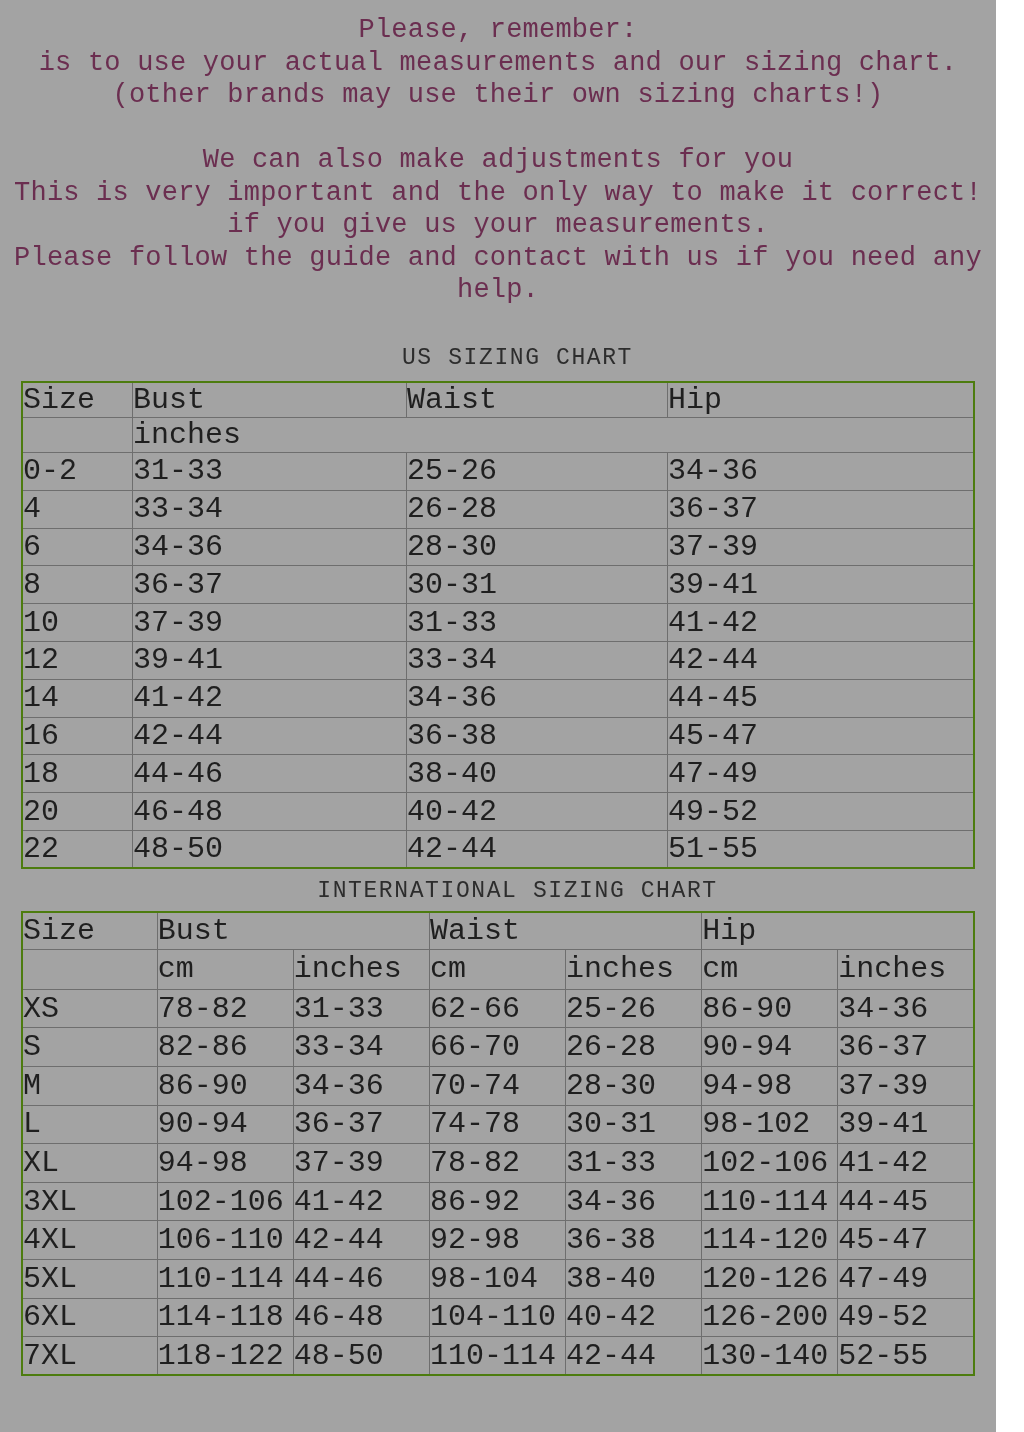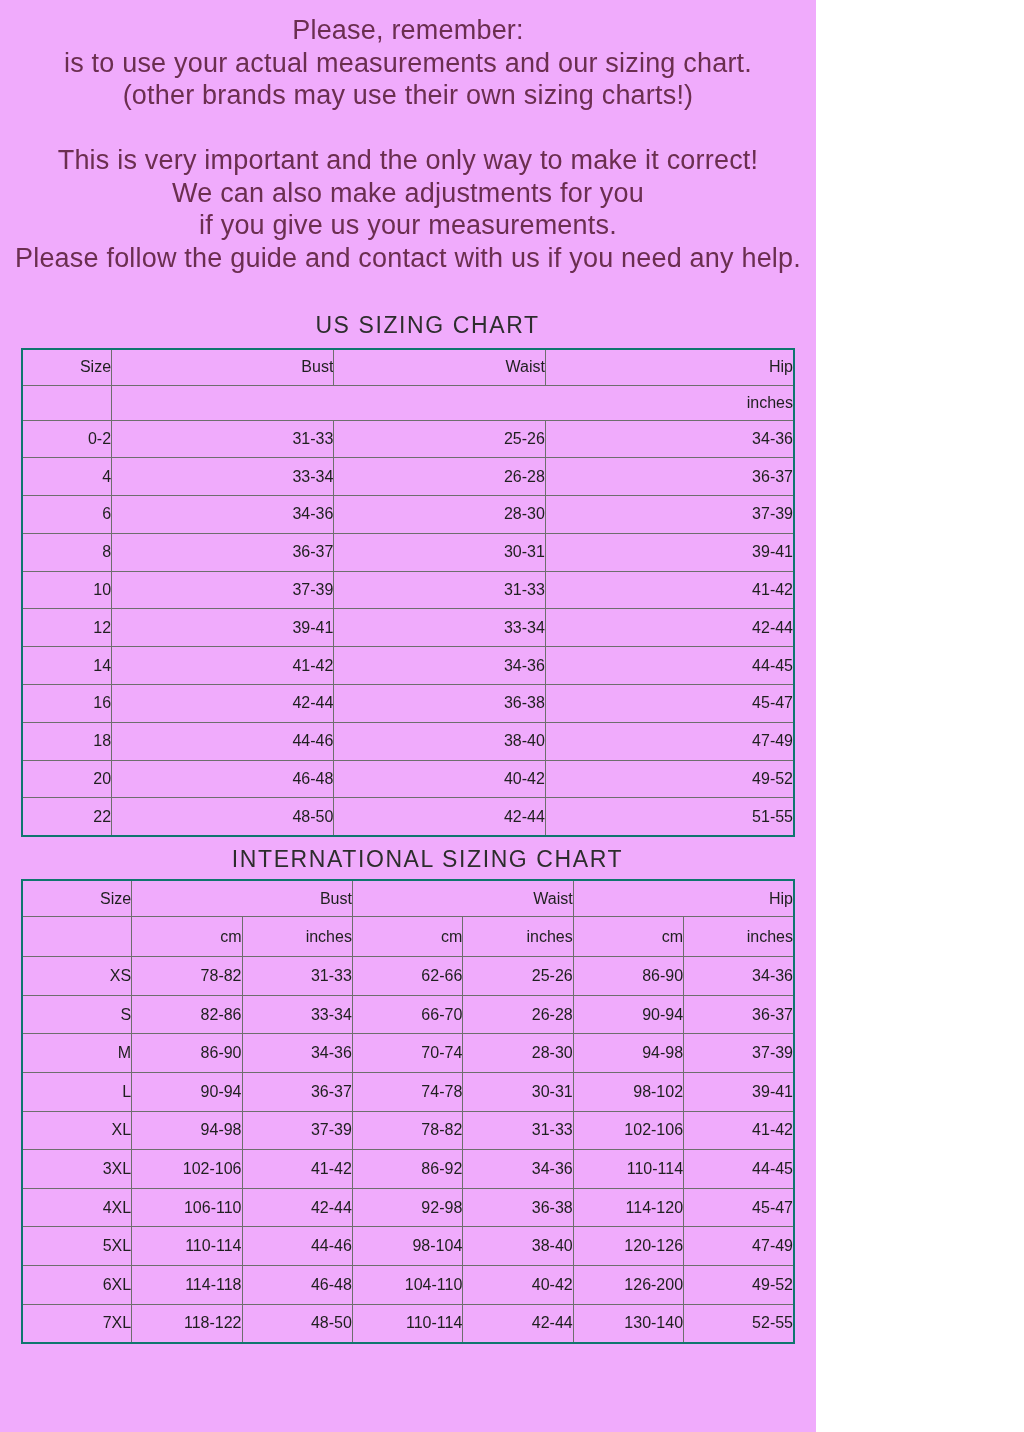--- a/index.html
+++ b/index.html
@@ -8,23 +8,24 @@
     background: #ffffff;
   }
   body {
     width: 1024px;
     height: 1432px;
     font-family: "Liberation Sans", sans-serif;
     -webkit-font-smoothing: antialiased;
     overflow: hidden;
   }
   .page {
-    width: 816px;
+    width: 996px;
     height: 1432px;
-    background: #f0abfc;
+    background: #a3a3a3;
+    font-family: Liberation Mono, monospace;
   }
   
   .intro {
     padding-top: 14px;
     text-align: center;
     color: #6b2e50;
     font-size: 27px;
     line-height: 32.5px;
     letter-spacing: 0.2px;
   }
@@ -39,24 +40,24 @@
     padding-left: 39px;
   }
   .chart-title.us   { margin-top: 38px; margin-bottom: 9px; }
   .chart-title.intl { margin-top: 9px;  margin-bottom: 6px; }
   
   .table-wrap { margin: 0 21px; }
   table.sizing-table {
     width: 100%;
     border-collapse: collapse;
     table-layout: fixed;
-    border: 2px solid #0f766e;
+    border: 2px solid #4d7c0f;
     color: #1f1f1f;
-    font-size: 16px;
-    text-align: right;
+    font-size: 30px;
+    text-align: left;
   }
   table.sizing-table th,
   table.sizing-table td {
     border: 1px solid #6e6e6e;
     font-weight: normal;
     padding: 0;
     overflow: hidden;
     white-space: nowrap;
   }
   .us-table   .tr-head { height: 36px; }
@@ -80,22 +81,22 @@
 <div class="page">
 
   <div class="intro">
     <div class="para" id="intro-para-1">
         <div>Please, remember:</div>
         <div>is to use your actual measurements and our sizing chart.</div>
         <div>(other brands may use their own sizing charts!)</div>
       </div>
     <div class="para-gap"></div>
     <div class="para" id="intro-para-2">
+        <div>We can also make adjustments for you</div>
         <div>This is very important and the only way to make it correct!</div>
-        <div>We can also make adjustments for you</div>
         <div>if you give us your measurements.</div>
         <div>Please follow the guide and contact with us if you need any help.</div>
       </div>
   </div>
 
   <div class="chart-title us">US SIZING CHART</div>
 
   <div class="table-wrap">
     <table class="sizing-table us-table">
       <colgroup>

